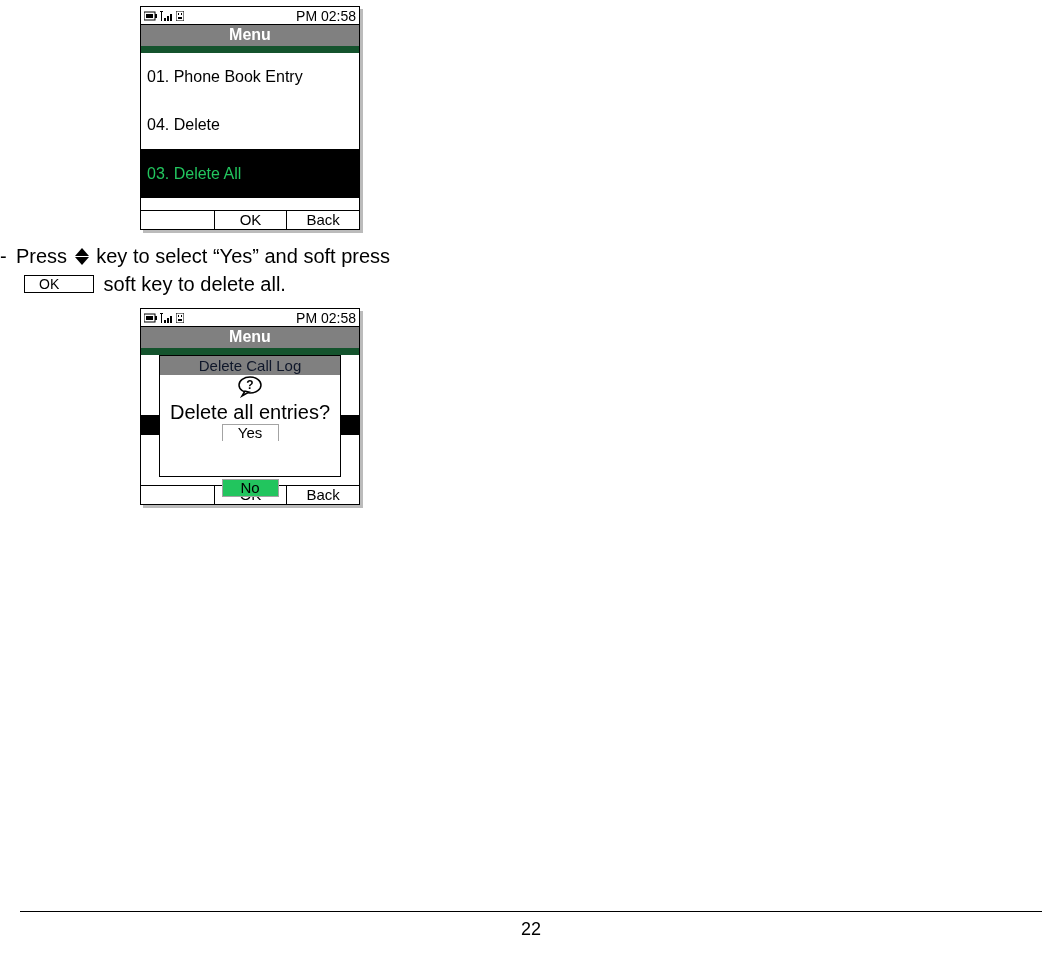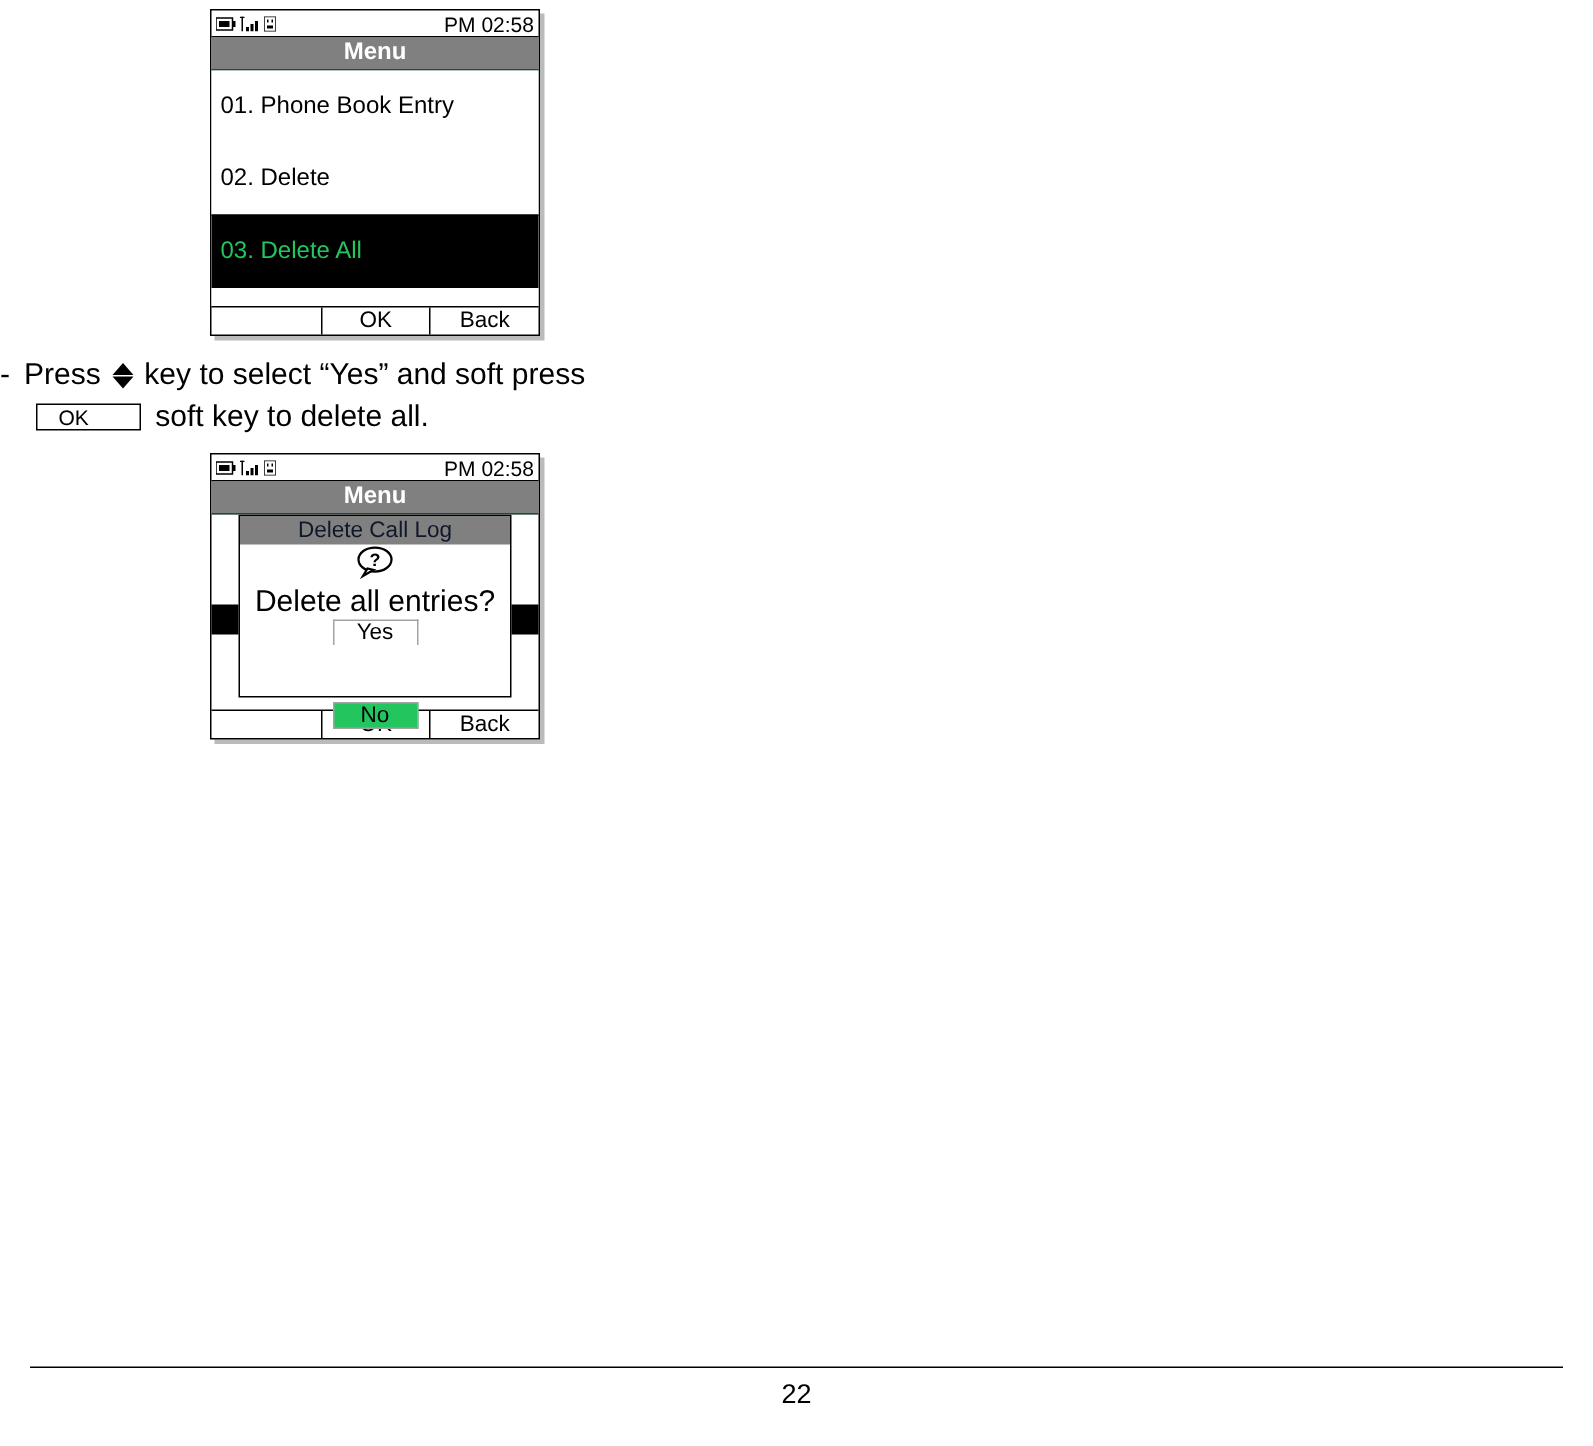--- a/index.html
+++ b/index.html
@@ -40,21 +40,21 @@
     .status-icons svg { display:block; }
     .status-time { font-size: 14px; }
 
     .titlebar {
       background: #808080;
       color: #fff;
       text-align: center;
       font-weight: bold;
       font-size: 16px;
       padding: 1px 0 2px;
-      border-bottom: 1px solid #14532d;
+      border-bottom: 7px solid #14532d;
     }
 
     .menu-list {
       background: #fff;
     }
     .menu-item {
       padding: 14px 6px;
       font-size: 16px;
       line-height: 20px;
     }
@@ -206,21 +206,21 @@
           <rect x="2" y="2" width="1" height="2" fill="#000"></rect>
           <rect x="5" y="2" width="1" height="2" fill="#000"></rect>
           <rect x="2" y="6" width="4" height="2" fill="#000"></rect>
         </svg>
     </span>
     <span class="status-time">PM 02:58</span>
   </div>
   <div class="titlebar">Menu</div>
   <div class="menu-list">
     <div class="menu-item">01. Phone Book Entry</div>
-    <div class="menu-item">02. Delete</div>
+    <div class="menu-item">04. Delete</div>
     <div class="menu-item selected">03. Delete All</div>
     <div class="menu-blank"></div>
   </div>
   <div class="softkeys">
     <div class="sk"></div>
     <div class="sk">OK</div>
     <div class="sk">Back</div>
   </div>
 </div>
 

